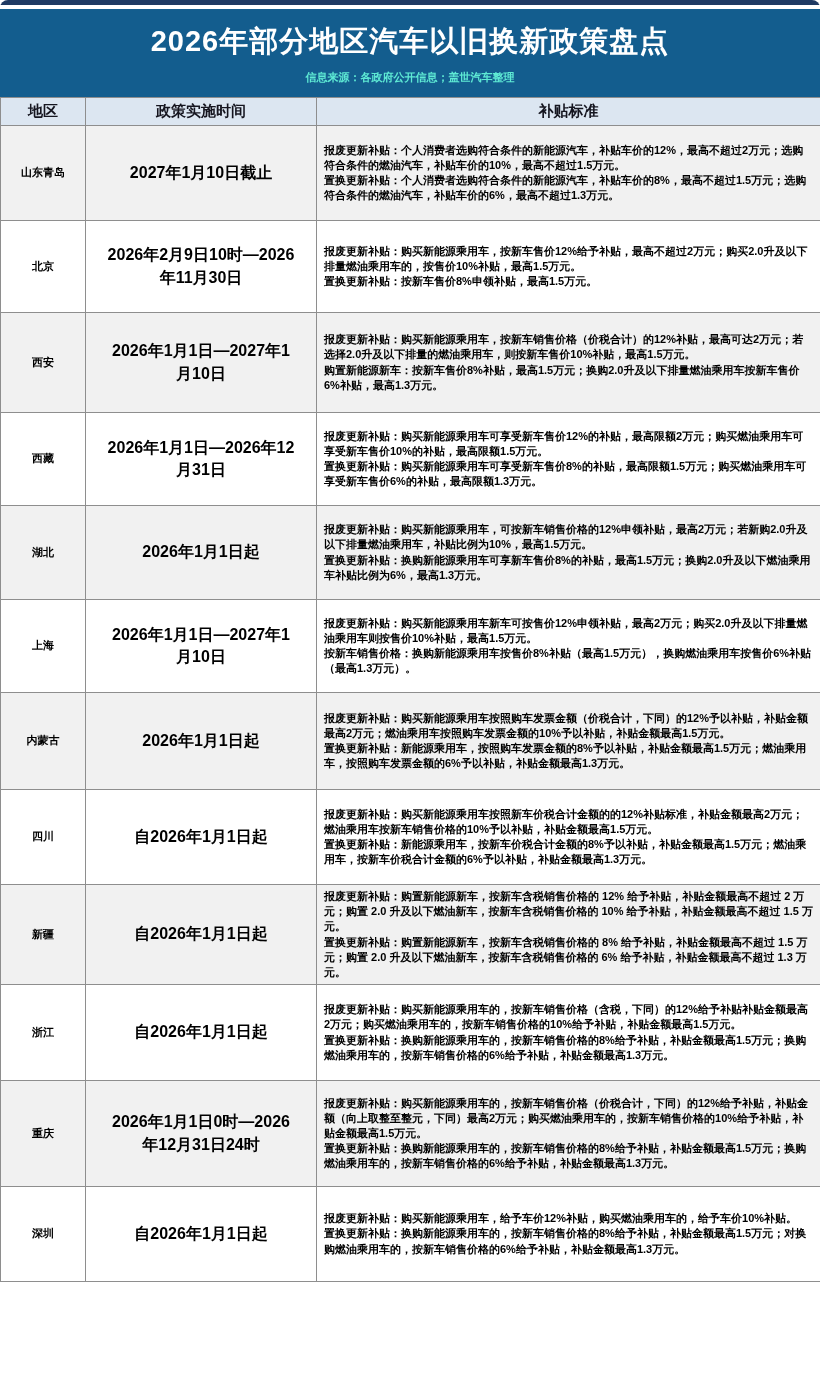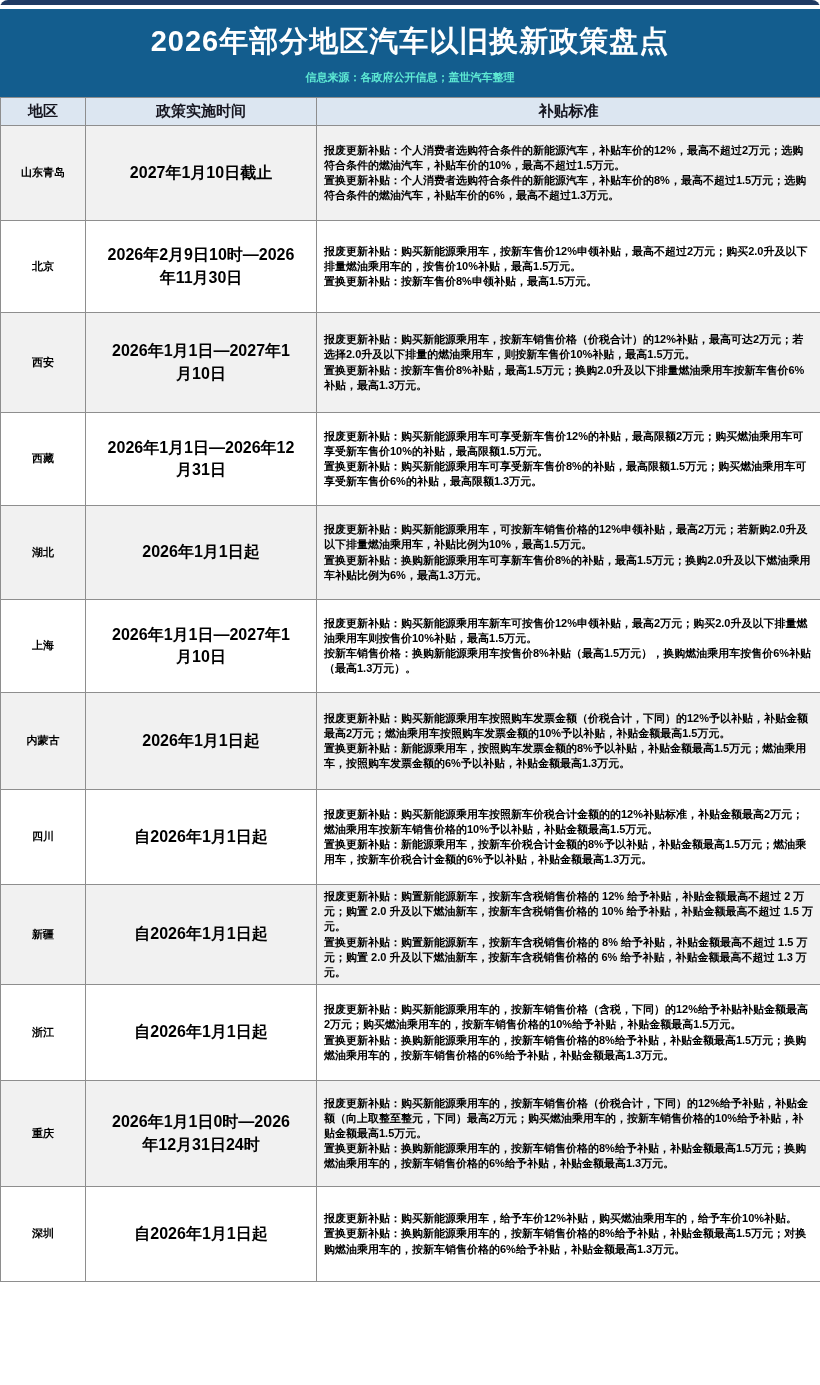--- a/index.html
+++ b/index.html
@@ -103,31 +103,31 @@
     <td class="policy">
       <span class="pline">报废更新补贴：个人消费者选购符合条件的新能源汽车，补贴车价的12%，最高不超过2万元；选购符合条件的燃油汽车，补贴车价的10%，最高不超过1.5万元。</span>
       <span class="pline">置换更新补贴：个人消费者选购符合条件的新能源汽车，补贴车价的8%，最高不超过1.5万元；选购符合条件的燃油汽车，补贴车价的6%，最高不超过1.3万元。</span>
     </td>
   </tr>
 
   <tr>
     <td class="region">北京</td>
     <td class="period">2026年2月9日10时—2026年11月30日</td>
     <td class="policy">
-      <span class="pline">报废更新补贴：购买新能源乘用车，按新车售价12%申领补贴，最高不超过2万元；购买2.0升及以下排量燃油乘用车的，按售价10%补贴，最高1.5万元。</span>
+      <span class="pline">报废更新补贴：购买新能源乘用车，按新车售价12%给予补贴，最高不超过2万元；购买2.0升及以下排量燃油乘用车的，按售价10%补贴，最高1.5万元。</span>
       <span class="pline">置换更新补贴：按新车售价8%申领补贴，最高1.5万元。</span>
     </td>
   </tr>
 
   <tr>
     <td class="region">西安</td>
     <td class="period">2026年1月1日—2027年1月10日</td>
     <td class="policy">
       <span class="pline">报废更新补贴：购买新能源乘用车，按新车销售价格（价税合计）的12%补贴，最高可达2万元；若选择2.0升及以下排量的燃油乘用车，则按新车售价10%补贴，最高1.5万元。</span>
-      <span class="pline">置换更新补贴：按新车售价8%补贴，最高1.5万元；换购2.0升及以下排量燃油乘用车按新车售价6%补贴，最高1.3万元。</span>
+      <span class="pline">购置新能源新车：按新车售价8%补贴，最高1.5万元；换购2.0升及以下排量燃油乘用车按新车售价6%补贴，最高1.3万元。</span>
     </td>
   </tr>
 
   <tr>
     <td class="region">西藏</td>
     <td class="period">2026年1月1日—2026年12月31日</td>
     <td class="policy">
       <span class="pline">报废更新补贴：购买新能源乘用车可享受新车售价12%的补贴，最高限额2万元；购买燃油乘用车可享受新车售价10%的补贴，最高限额1.5万元。</span>
       <span class="pline">置换更新补贴：购买新能源乘用车可享受新车售价8%的补贴，最高限额1.5万元；购买燃油乘用车可享受新车售价6%的补贴，最高限额1.3万元。</span>
     </td>

